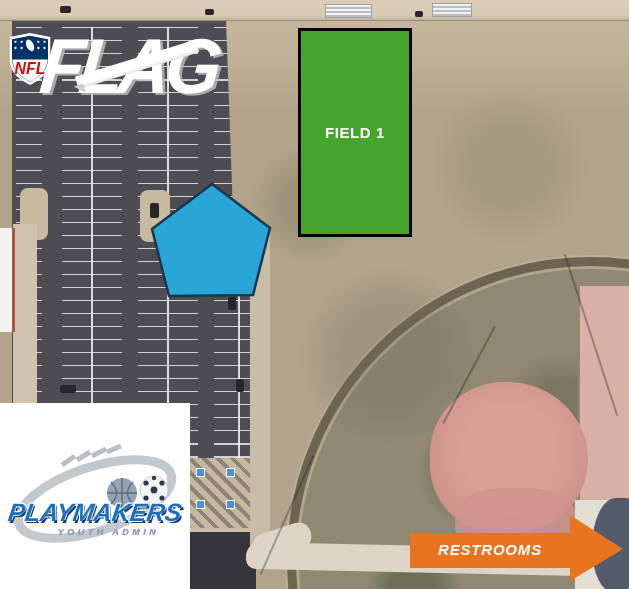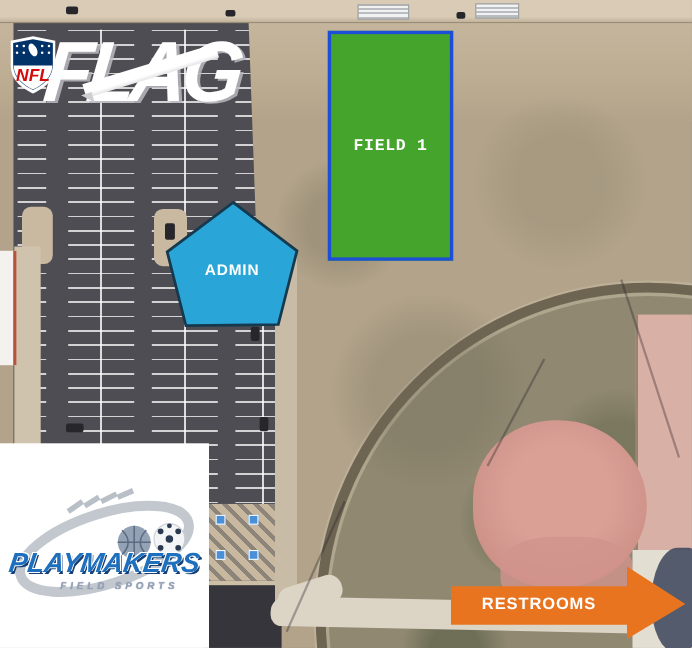--- a/index.html
+++ b/index.html
@@ -73,32 +73,32 @@
   .v-road{left:250px;top:232px;width:20px;height:320px;background:#c8bca6;}
   .walk-band{left:246px;top:546px;width:390px;height:27px;background:#dcd5c6;
     border-radius:14px 0 0 10px;transform:rotate(1.2deg);}
   .walk-bump{left:252px;top:528px;width:60px;height:26px;background:#dcd5c6;
     border-radius:12px;transform:rotate(-18deg);}
   .concrete-br{left:575px;top:500px;width:54px;height:89px;background:#e3ded2;}
   .tree-shadow{left:592px;top:498px;width:46px;height:95px;background:#39445a;
     border-radius:60% 30% 45% 55%;opacity:.85;}
   .shadow-line{background:rgba(35,35,40,.35);}
   
-  .field-box{background:#44a42c;border:3px solid #1d4ed8;display:flex;
-    align-items:center;justify-content:center;font-family:Liberation Mono, monospace;}
+  .field-box{background:#44a42c;border:3px solid #000000;display:flex;
+    align-items:center;justify-content:center;}
   .field1{left:298px;top:28px;width:114px;height:209px;}
   .field2{left:464px;top:27px;width:112px;height:208px;}
   .marker-label{position:static;color:#fff;font-size:15px;font-weight:bold;
     letter-spacing:.6px;}
   .admin-svg{left:148px;top:181px;}
   .admin-label{left:150px;top:237px;width:122px;text-align:center;color:#fff;
     font-size:14px;font-weight:bold;letter-spacing:.8px;}
   .arrow-svg{left:408px;top:513px;}
   .restrooms-label{left:410px;top:541px;width:160px;text-align:center;color:#fff;
-    font-size:15px;font-weight:bold;letter-spacing:.8px;}
+    font-size:15px;font-weight:bold;letter-spacing:.8px;font-style:italic;}
   
   .nfl-shield{left:8px;top:22px;}
   .flag-word{left:46px;top:16px;width:220px;height:100px;color:#fff;
     font-size:72px;line-height:92px;font-weight:bold;font-style:italic;
     letter-spacing:-5px;transform:skewX(-6deg) scaleY(1.08);transform-origin:left top;
     text-shadow:3px 2px 0 rgba(185,185,190,.85);}
   .flag-ribbon{left:74px;top:58px;width:126px;height:13px;
     background:linear-gradient(180deg,#ffffff 0 70%,#e4e4e6 100%);
     transform:rotate(-17deg);}
   .flag-ribbon:before{content:"";position:absolute;left:-4px;top:9px;width:0;height:0;
@@ -164,21 +164,20 @@
   <div class="shadow-line" style="left:468px;top:320px;width:2px;height:110px;transform:rotate(28deg);"></div>
   <div class="shadow-line" style="left:590px;top:250px;width:2px;height:170px;transform:rotate(-18deg);"></div>
 
   <div class="field-box field1">
     <span class="marker-label">FIELD 1</span>
   </div>
 
   <svg class="admin-svg" width="126" height="118" viewBox="0 0 126 118">
     <polygon points="64,3 122,47 105,114 21,115 4,48" fill="#29a5d8" stroke="#16394e" stroke-width="2.5"></polygon>
   </svg>
-  <div class="admin-label">ADMIN</div>
 
   <svg class="arrow-svg" width="218" height="70" viewBox="0 0 218 70">
     <polygon points="2,20 162,20 162,2 215,36 162,68 162,55 2,55" fill="#e97420"></polygon>
   </svg>
   <div class="restrooms-label">RESTROOMS</div>
 
   <div class="flag-word">FLAG</div>
   <div class="flag-ribbon"></div>
   <svg class="nfl-shield" width="44" height="74" viewBox="0 0 100 122">
     <path d="M50 2 L96 11 V60 C96 93 74 108 50 120 C26 108 4 93 4 60 V11 Z" fill="#fff"></path>
@@ -208,16 +207,16 @@
         <circle cx="154" cy="59" r="14" fill="#f2f4f6" stroke="#c9ced6"></circle>
         <circle cx="154" cy="59" r="3.4" fill="#2b3950"></circle>
         <circle cx="146" cy="52" r="2.6" fill="#2b3950"></circle>
           <circle cx="162" cy="52" r="2.6" fill="#2b3950"></circle>
         <circle cx="146" cy="67" r="2.6" fill="#2b3950"></circle>
           <circle cx="162" cy="67" r="2.6" fill="#2b3950"></circle>
         <circle cx="154" cy="47" r="2.2" fill="#2b3950"></circle>
       </g>
     </svg>
     <div class="pm-name">PLAYMAKERS</div>
-    <div class="pm-tagline">FIELD SPORTS</div>
+    <div class="pm-tagline">YOUTH ADMIN</div>
   </div>
 
 </div>
 
 </body></html>

